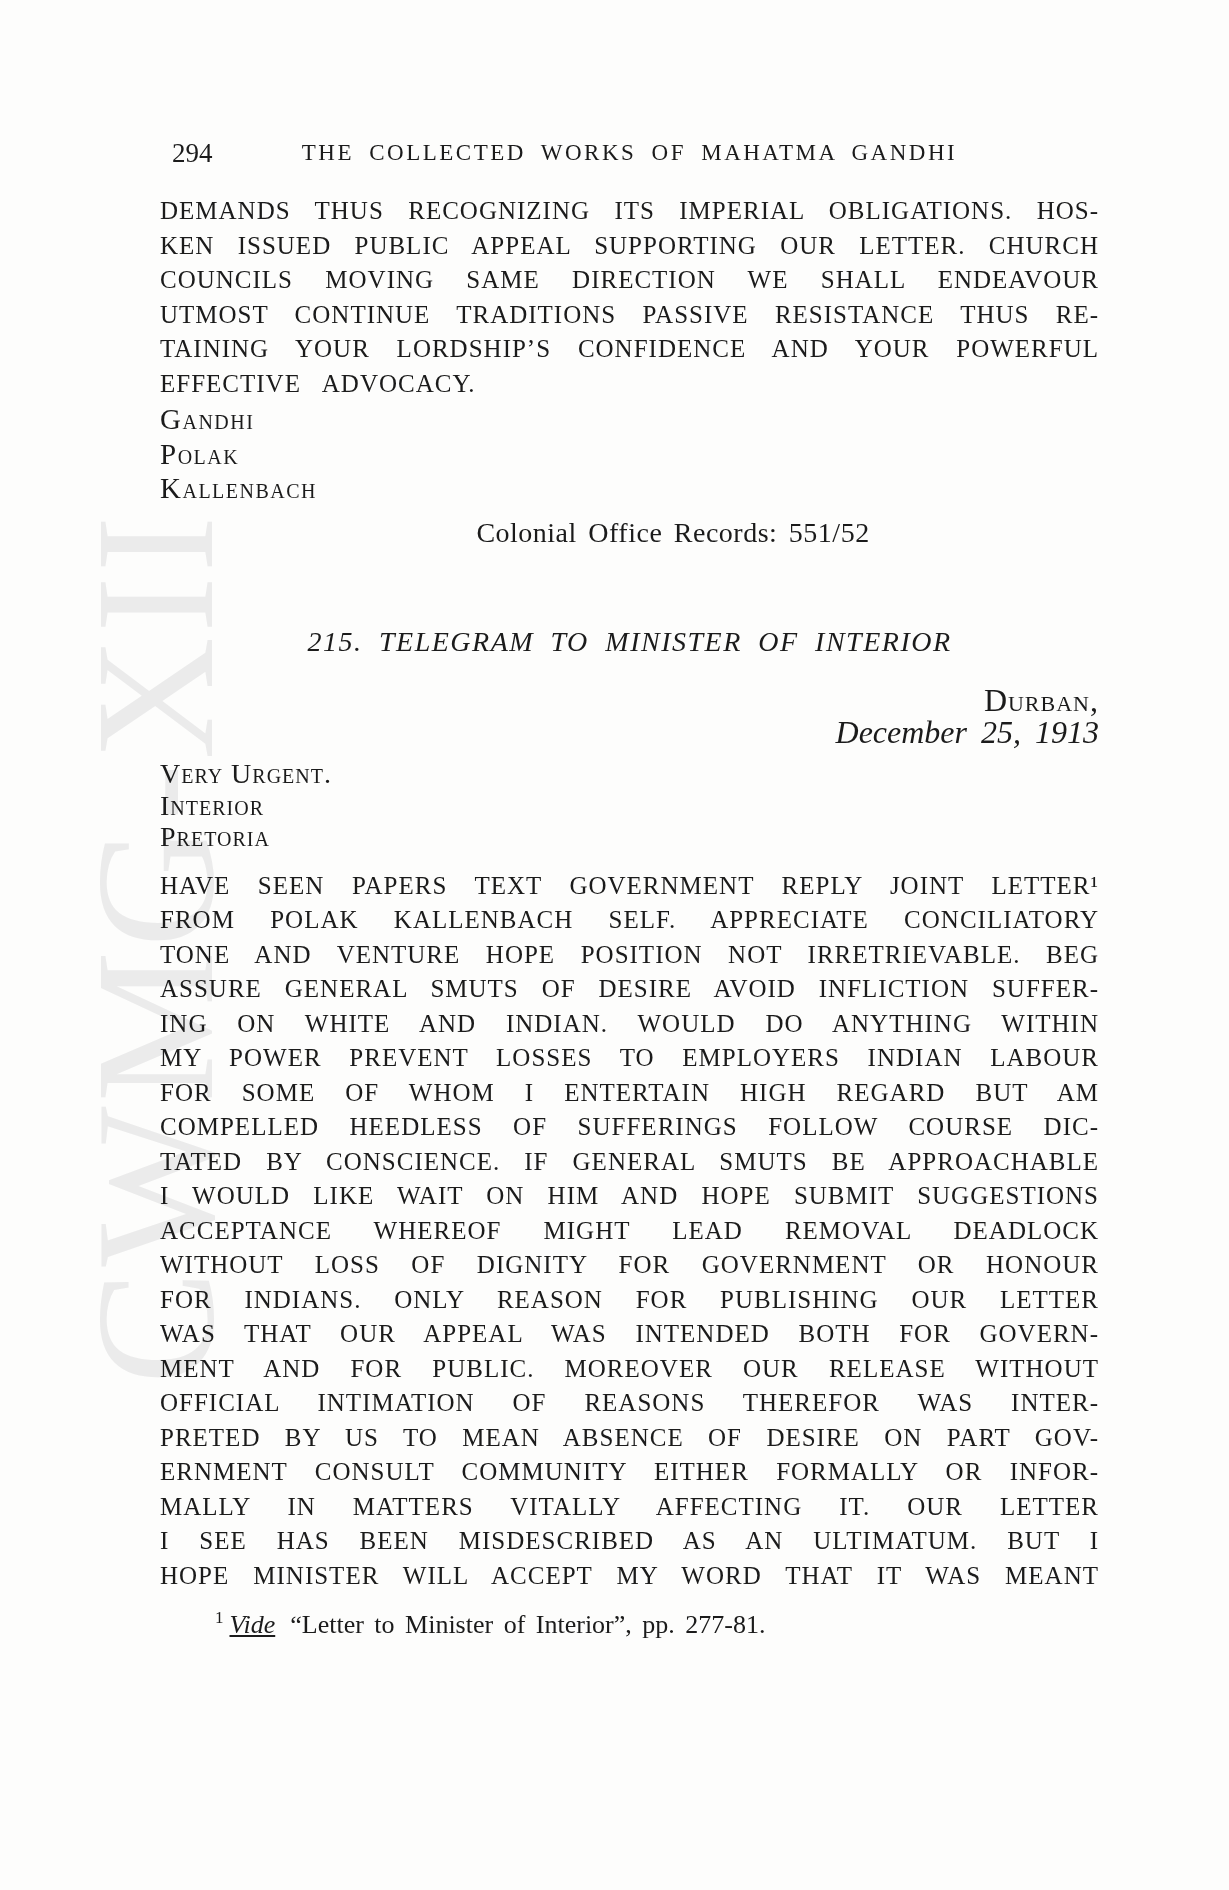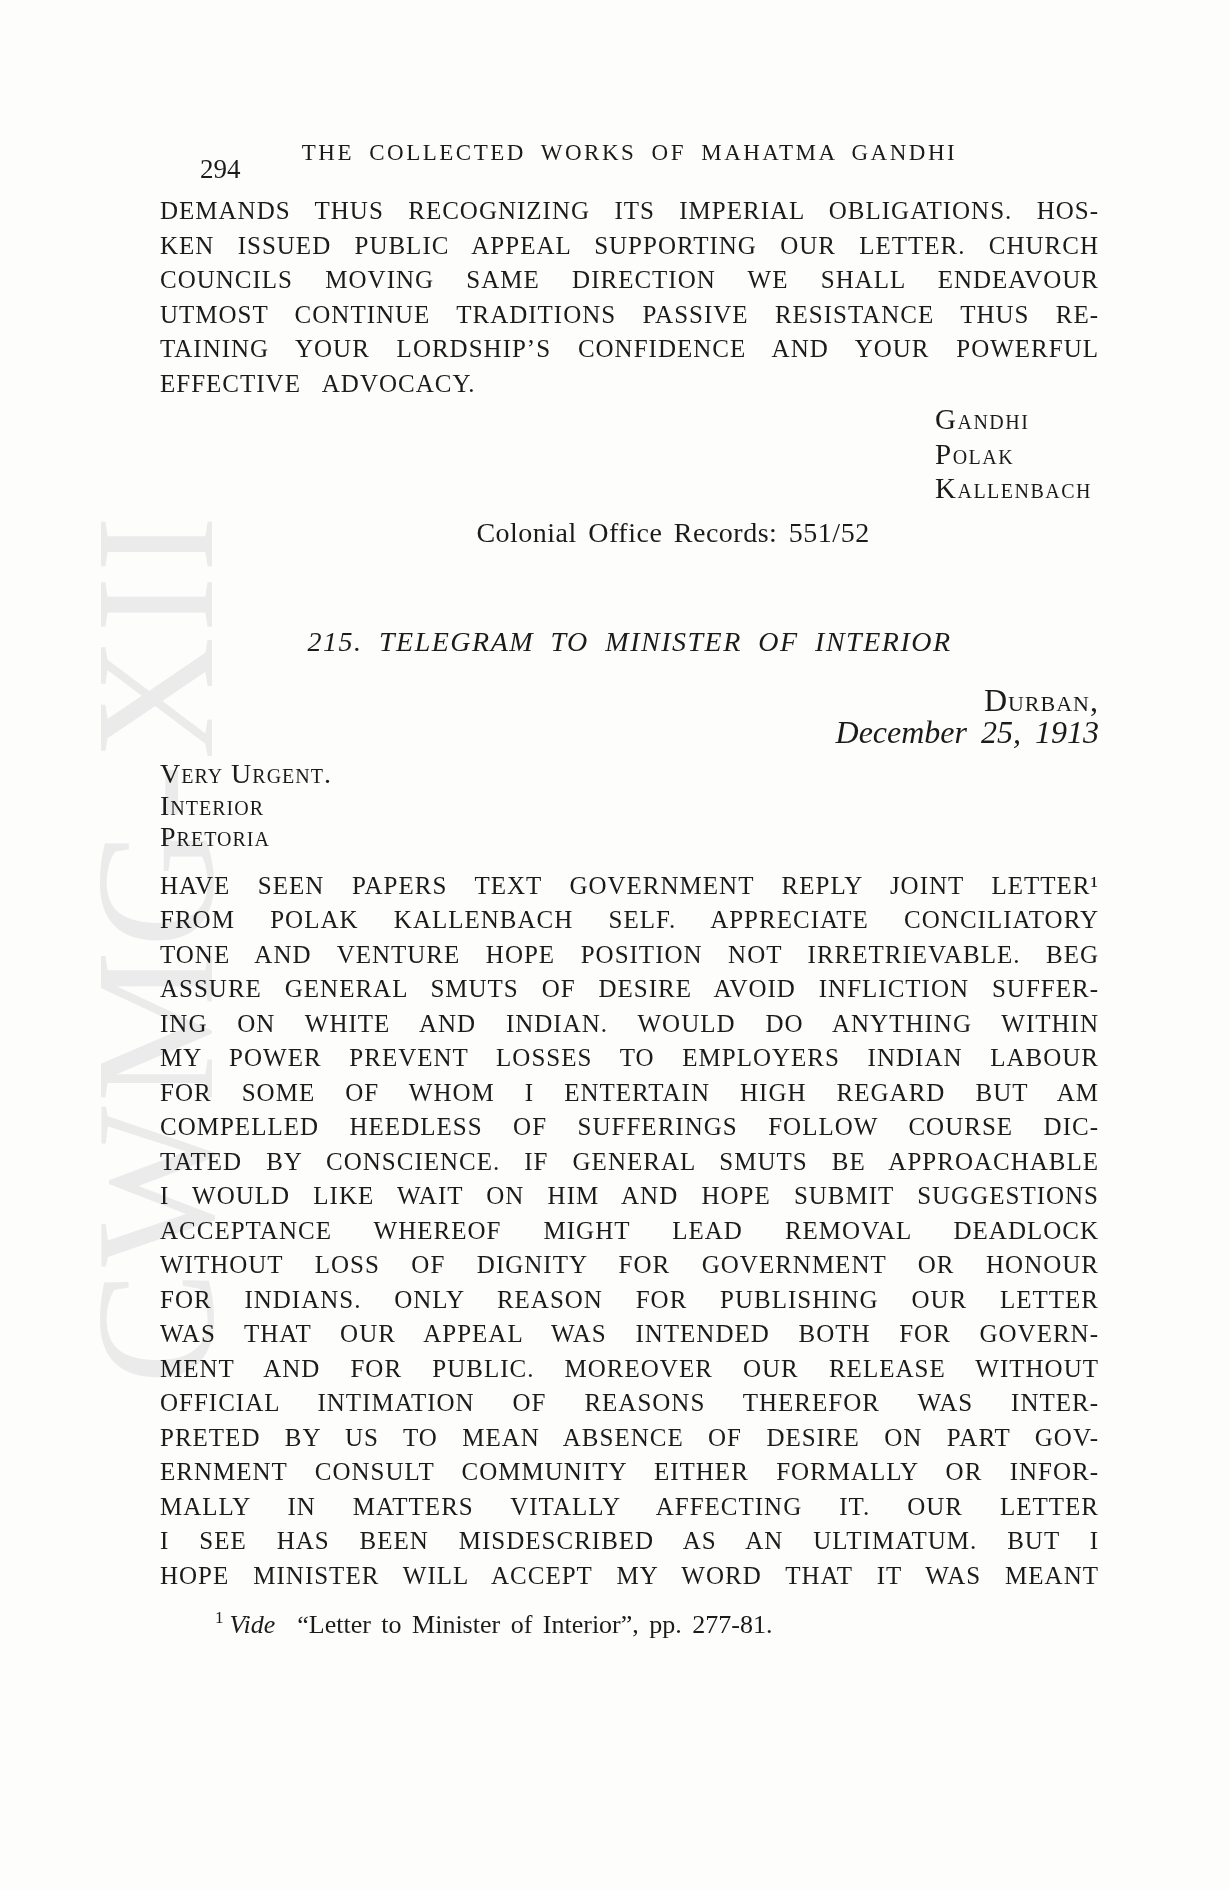--- a/index.html
+++ b/index.html
@@ -24,43 +24,43 @@
     text-align:center;
     color:var(--watermark,#ebebeb);
     z-index:0;
     user-select:none;
     white-space:nowrap;
   }
   .content{position:relative;z-index:1;}
   
   .page-header{position:relative;height:26px;}
   .page-number{
-    position:absolute;left:12px;top:16px;
-    font-size:27px;line-height:26px;margin-left:28px;
+    position:absolute;left:12px;top:0;
+    font-size:27px;line-height:26px;
   }
   .running-title{
     display:block;text-align:center;
     font-size:23px;line-height:26px;
     letter-spacing:2.5px;word-spacing:7px;
   }
   
   .caps-para{margin-top:28px;}
   .caps-para .line{
     font-size:25px;line-height:34.5px;
     letter-spacing:1px;
     text-align:justify;
     text-align-last:justify;
     white-space:normal;
   }
   .no-just-last .line:last-child{
     text-align-last:left;
     word-spacing:15px;
   }
   
-  .signatures{margin-top:1px;margin-left:775px;}
+  .signatures{margin-top:1px;}
   .signatures .sig-line{
     font-variant:small-caps;
     font-size:29px;line-height:34.5px;
     letter-spacing:1.5px;
   }
   
   .source-line{
     margin-top:12px;margin-left:87px;
     font-size:28px;line-height:30px;
     letter-spacing:0.5px;word-spacing:4px;text-align:center;
@@ -97,21 +97,21 @@
   .body-para{margin-top:17px;}
   
   .footnote{
     margin-top:16px;margin-left:55px;
     font-size:26px;line-height:32px;word-spacing:4px;
   }
   .fn-marker{
     font-size:17px;vertical-align:super;line-height:0;
     margin-right:6px;
   }
-  .fn-vide{font-style:italic;margin-right:22px;}
+  .fn-vide{font-style:italic;margin-right:15px;text-decoration:underline;}
 </style>
 </head>
 <body>
 
 <div class="page" style="--paper: #fdfdfc; --ink: #1b1b1b; --watermark: #ebebeb;">
 
   <div class="watermark">CWMG-XII</div>
 
   <div class="content">
 

